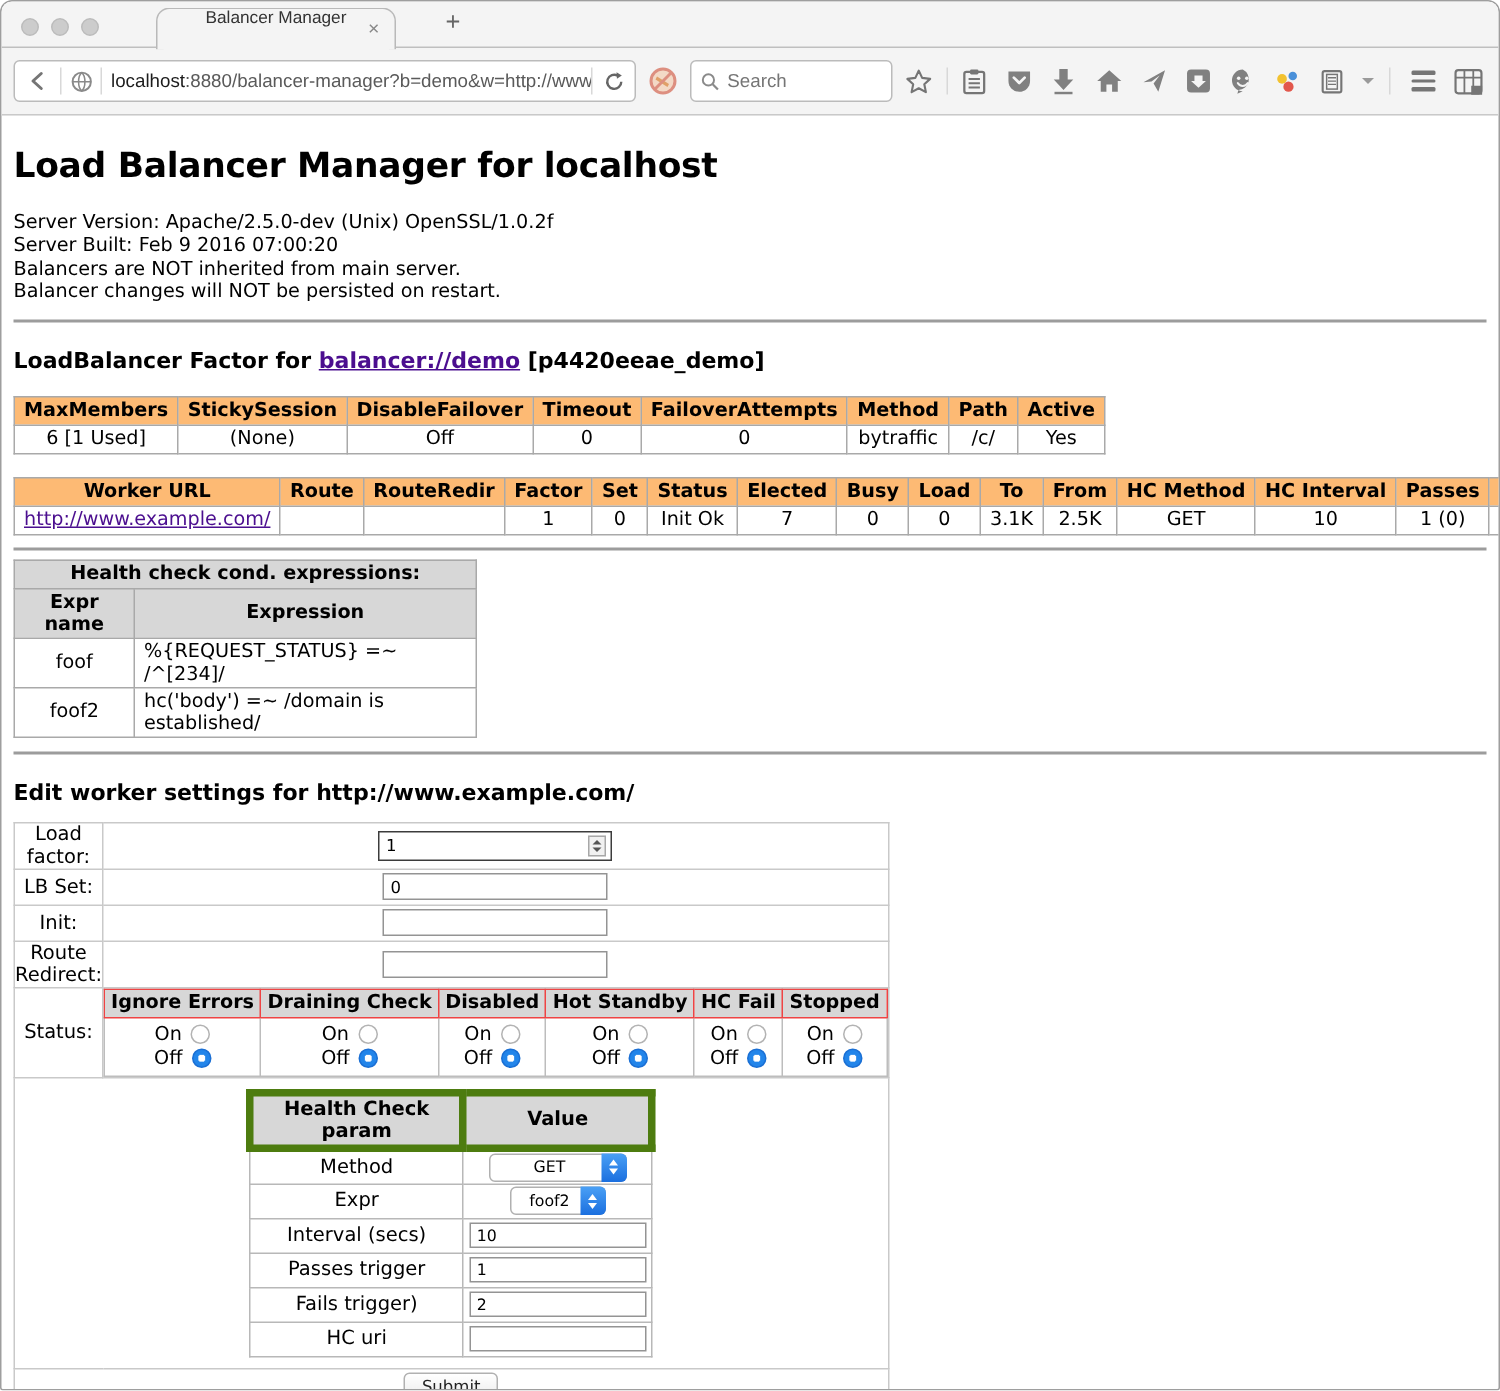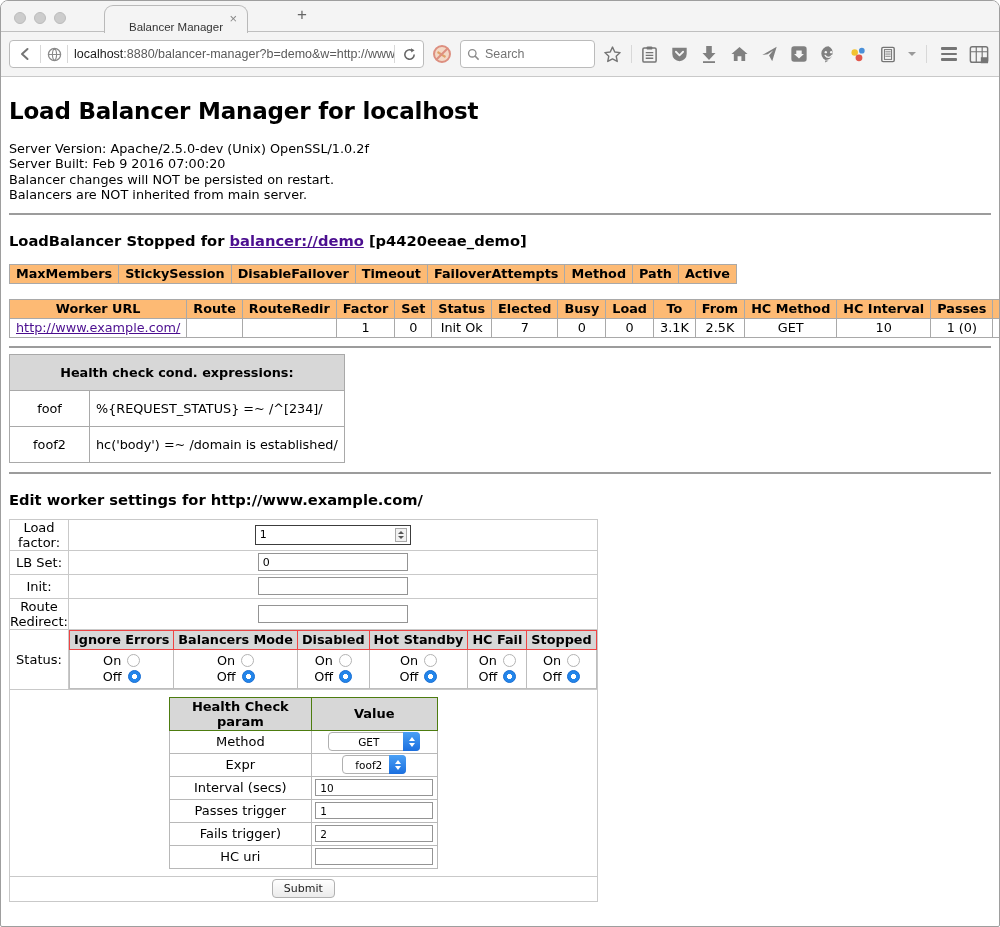--- a/index.html
+++ b/index.html
@@ -7,23 +7,23 @@
   body { font-family: "DejaVu Sans", sans-serif; width:1000px; }
 
   .window { width:1000px; height:927px; border:1px solid #9e9e9e; border-radius:8px 8px 2px 2px;
             overflow:hidden; background:#fff; position:relative; }
 
   
   .tabbar { height:31px; background:#f4f4f4; position:relative; }
   .tabbar::after { content:""; position:absolute; left:0; right:0; bottom:0; height:1px; background:#bfbfbf; }
   .traffic { position:absolute; top:11px; left:13px; display:flex; gap:8px; }
   .light { width:12px; height:12px; border-radius:50%; background:#ccc; border:1px solid #bcbcbc; }
-  .tab { position:absolute; left:103px; top:4px; width:144px; height:28px; background:#f4f4f4;
+  .tab { position:absolute; left:103px; top:4px; width:160px; height:28px; background:#f4f4f4;
          border:1px solid #b9b9b9; border-bottom:none; border-radius:9px 9px 0 0; z-index:2;
-         display:flex; align-items:flex-end; justify-content:center; font-size:11.5px; color:#333;
+         display:flex; align-items:flex-start; justify-content:center; font-size:11.5px; color:#333;
          font-family:"Liberation Sans", sans-serif; }
   .tab-close { position:absolute; right:10px; top:5px; color:#888; font-size:13px; cursor:default; }
   .newtab-btn { position:absolute; left:296px; top:4px; font-size:17px; color:#666; font-family:"Liberation Sans",sans-serif; }
 
   .toolbar { height:45px; background:#f4f4f4; border-bottom:1px solid #c9c9c9; display:flex;
              align-items:center; padding:0 8px; gap:6px; font-family:"Liberation Sans",sans-serif; }
   .urlbar { display:flex; align-items:center; background:#fff; border:1px solid #bbb; border-radius:4px;
             height:28px; width:418px; overflow:hidden; }
   .urlbar .seg { display:flex; align-items:center; justify-content:center; height:100%; }
   .vsep { width:1px; height:18px; background:#d8d8d8; }
@@ -49,21 +49,21 @@
   .sec-head { font-size:14.7px; font-weight:bold; margin-top:17px; }
   .sec-head a { color:#4b0e8f; }
 
   table.bm { border-collapse:collapse; font-size:12.8px; margin-top:15px; }
   table.bm th, table.bm td { border:1px solid #a9a9a9; padding:1px 6px; height:19px; text-align:center; white-space:nowrap; }
   table.bm th { background:#fdba74; font-weight:bold; }
   table.bm td.lft { text-align:left; }
   a.plink { color:#4b0e8f; }
 
   table.hc-cond { border-collapse:collapse; font-size:12.8px; margin-top:6px; }
-  table.hc-cond th, table.hc-cond td { border:1px solid #a9a9a9; padding:1px 6px; height:36px; }
+  table.hc-cond th, table.hc-cond td { border:1px solid #a9a9a9; padding:1px 6px; height:19px; }
   table.hc-cond th { background:#d7d7d7; text-align:center; }
   table.hc-cond td.nm { text-align:center; width:80px; }
   table.hc-cond td.ex { text-align:left; }
 
   
   table.formtbl { border-collapse:collapse; width:562px; margin-top:11px; font-size:13px; border:1px solid #9a9a9a; }
   table.formtbl > tbody > tr > td { border:1px solid #c9c9c9; }
   td.flabel { width:100px; text-align:center; height:24px; }
   td.fval  { text-align:center; height:24px; }
   input.txt { width:150px; height:18px; border:1px solid #949494; font-family:"DejaVu Sans",sans-serif;
@@ -78,21 +78,21 @@
   .tri-dn { width:0; height:0; border-left:3px solid transparent; border-right:3px solid transparent; border-top:3px solid #555; }
 
   table.statustbl { border-collapse:collapse; width:100%; font-size:12.8px; }
   table.statustbl th { background:#d7d7d7; border:1px solid #ef4444; padding:1px 4px; height:19px; white-space:nowrap; }
   table.statustbl td { border:1px solid #bdbdbd; padding:3px 2px; }
   .radio-line { display:flex; align-items:center; justify-content:center; gap:6px; height:16px; }
   .radio { width:13px; height:13px; border-radius:50%; background:#fff; border:1px solid #b3b3b3; display:inline-block; }
   .radio.sel { border:1px solid #1a6fd4; background:radial-gradient(circle, #ffffff 0 2.4px, #2285ea 2.5px 100%); }
 
   table.hcparam { border-collapse:collapse; margin:5px auto; font-size:13px; }
-  table.hcparam th { background:#d7d7d7; border:1px solid #4d7c0f; padding:1px 8px; height:20px; }
+  table.hcparam th { background:#d7d7d7; border:5px solid #4d7c0f; padding:1px 8px; height:20px; }
   table.hcparam td { border:1px solid #b8b8b8; height:23px; }
   td.hplabel { width:142px; text-align:center; }
   td.hpval { width:126px; text-align:center; padding:1px 3px; }
   input.hctxt { width:118px; height:17px; border:1px solid #949494; font-family:"DejaVu Sans",sans-serif;
                 font-size:10.5px; padding:1px 4px; }
   .mac-select { position:relative; display:inline-flex; align-items:center; justify-content:center;
                 height:19px; border:1px solid #b0b0b0; border-radius:4px; background:#fff;
                 font-size:10.5px; padding-right:17px; padding-left:6px; }
   .mac-select.wide { width:92px; } .mac-select.narrow { width:64px; }
   .sel-cap { position:absolute; right:-1px; top:-1px; bottom:-1px; width:17px; border-radius:0 4px 4px 0;
@@ -249,39 +249,49 @@
     </span>
   </div>
 
   <div class="content">
 
     <h1 class="pg-title">Load Balancer Manager for localhost</h1>
 
     <div class="info">
       <div>Server Version: Apache/2.5.0-dev (Unix) OpenSSL/1.0.2f</div>
       <div>Server Built: Feb 9 2016 07:00:20</div>
+      <div>Balancers are NOT inherited from main server.</div>
       <div>Balancer changes will NOT be persisted on restart.</div>
-      <div>Balancers are NOT inherited from main server.</div>
     </div>
 
     <hr class="rule">
 
-    <div class="sec-head"><span>LoadBalancer Stopped for </span><a href="#" class="plink">balancer://demo</a><span> [p4420eeae_demo]</span></div>
+    <div class="sec-head"><span>LoadBalancer Factor for </span><a href="#" class="plink">balancer://demo</a><span> [p4420eeae_demo]</span></div>
 
     <table class="bm">
       <tbody>
           <tr>
         <th>MaxMembers</th>
         <th>StickySession</th>
         <th>DisableFailover</th>
         <th>Timeout</th>
         <th>FailoverAttempts</th>
         <th>Method</th>
         <th>Path</th>
         <th>Active</th>
+      </tr>
+      <tr>
+        <td>6 [1 Used]</td>
+        <td>(None)</td>
+        <td>Off</td>
+        <td>0</td>
+        <td>0</td>
+        <td>bytraffic</td>
+        <td>/c/</td>
+        <td>Yes</td>
       </tr>
     </tbody>
       </table>
 
     <table class="bm" style="width:962px;">
       <tbody>
           <tr>
         <th style="width:160px;">Worker URL</th>
         <th>Route</th>
         <th>RouteRedir</th>
@@ -321,20 +331,24 @@
       </table>
 
     <hr class="rule" style="margin-top:8px;">
 
     <table class="hc-cond">
       <tbody>
           <tr>
             <th colspan="2">Health check cond. expressions:</th>
           </tr>
       <tr>
+        <th>Expr name</th>
+        <th style="width:228px;">Expression</th>
+      </tr>
+      <tr>
         <td class="nm">foof</td>
         <td class="ex">%{REQUEST_STATUS} =~ /^[234]/</td>
       </tr>
       <tr>
         <td class="nm">foof2</td>
         <td class="ex">hc('body') =~ /domain is established/</td>
       </tr>
     </tbody>
       </table>
 
@@ -368,21 +382,21 @@
         <td class="flabel">Route Redirect:</td>
         <td class="fval"><input class="txt" type="text" value="" style=""></td>
       </tr>
       <tr>
         <td class="flabel">Status:</td>
         <td style="padding:0;">
           <table class="statustbl">
             <tbody>
                   <tr>
               <th style="width:21%;">Ignore Errors</th>
-              <th style="width:22%;">Balancers Mode</th>
+              <th style="width:22%;">Draining Check</th>
               <th style="width:15%;">Disabled</th>
               <th style="width:18%;">Hot Standby</th>
               <th style="width:11%;">HC Fail</th>
               <th style="width:13%;">Stopped</th>
             </tr>
             <tr>
               <td>
                 <div class="radio-line">
                         <span>On</span>
                         <span class="radio"></span>

